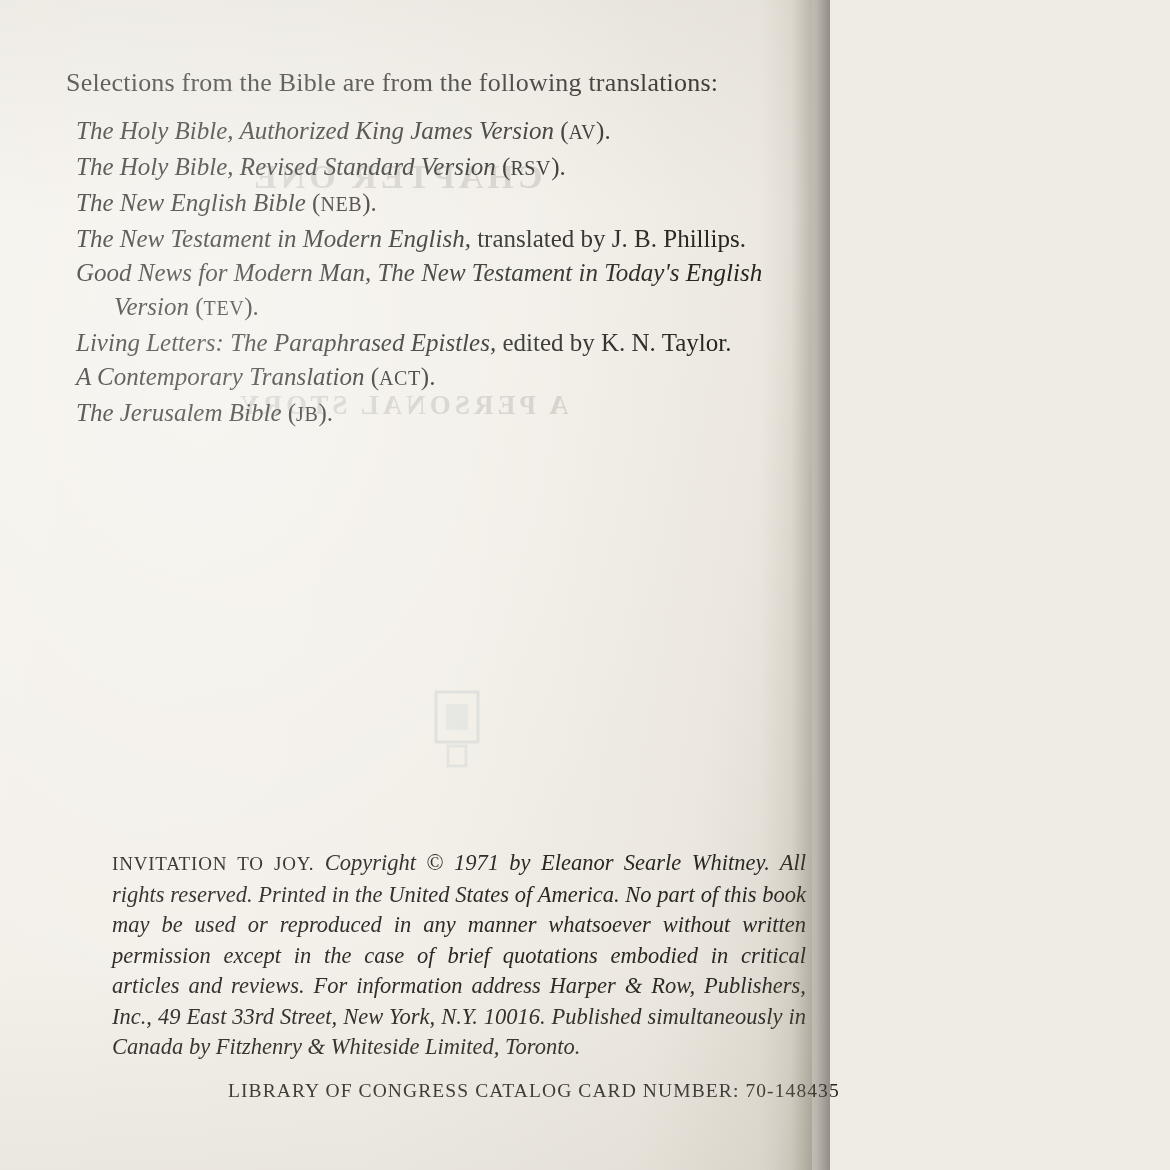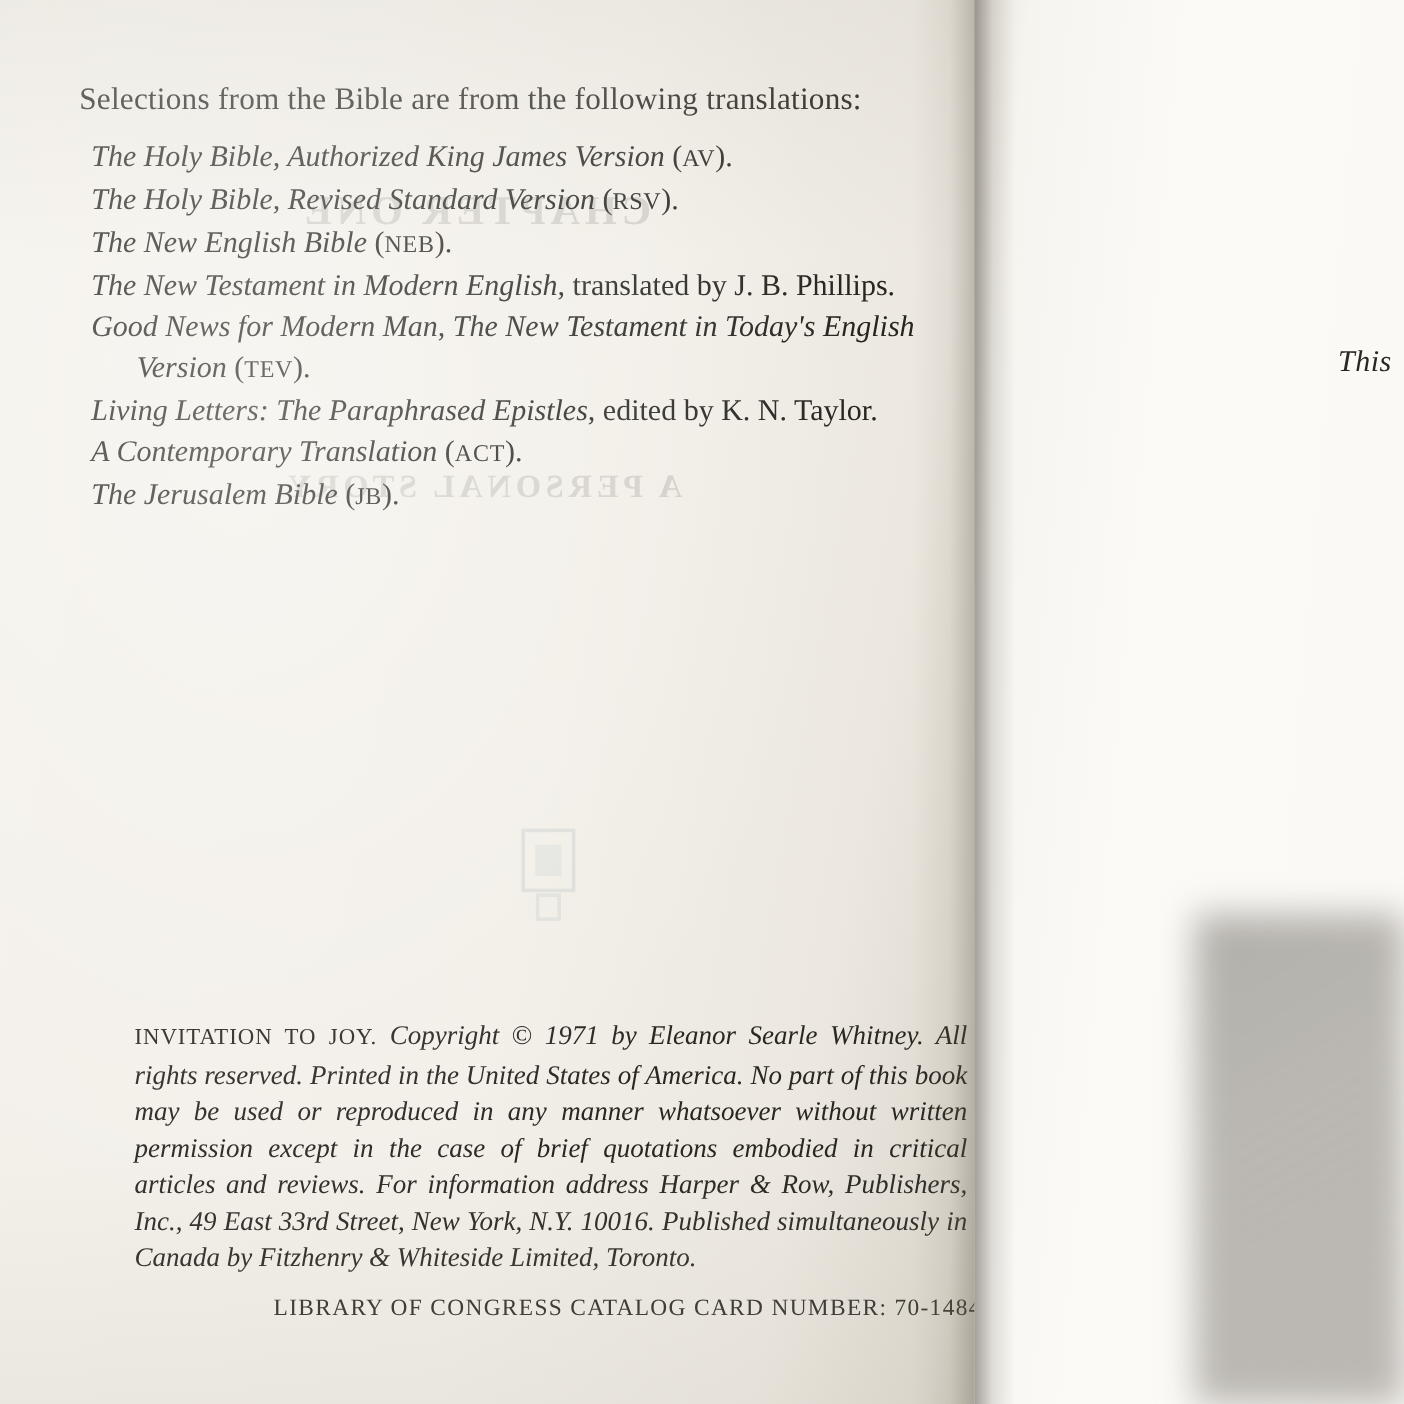--- a/index.html
+++ b/index.html
@@ -235,19 +235,14 @@
 
     <div class="copyright">
       <span class="sc">INVITATION TO JOY.</span><span> Copyright </span><span class="cmark">©</span><span> 1971 by Eleanor Searle Whitney. All rights reserved. Printed in the United States of America. No part of this book may be used or reproduced in any manner whatsoever without written permission except in the case of brief quotations embodied in critical articles and reviews. For information address Harper &amp; Row, Publishers, Inc., 49 East 33rd Street, New York, N.Y. 10016. Published simultaneously in Canada by Fitzhenry &amp; Whiteside Limited, Toronto.</span>
     </div>
 
     <div class="loc">LIBRARY OF CONGRESS CATALOG CARD NUMBER: 70-148435</div>
   </div>
 
   <div class="gutter"></div>
 
-  <div class="page-right">
-    <div class="edge-shadow"></div>
-    <div class="corner-shadow"></div>
-    <div class="right-text">This</div>
-  </div>
 
 </div>
 
 </body></html>

